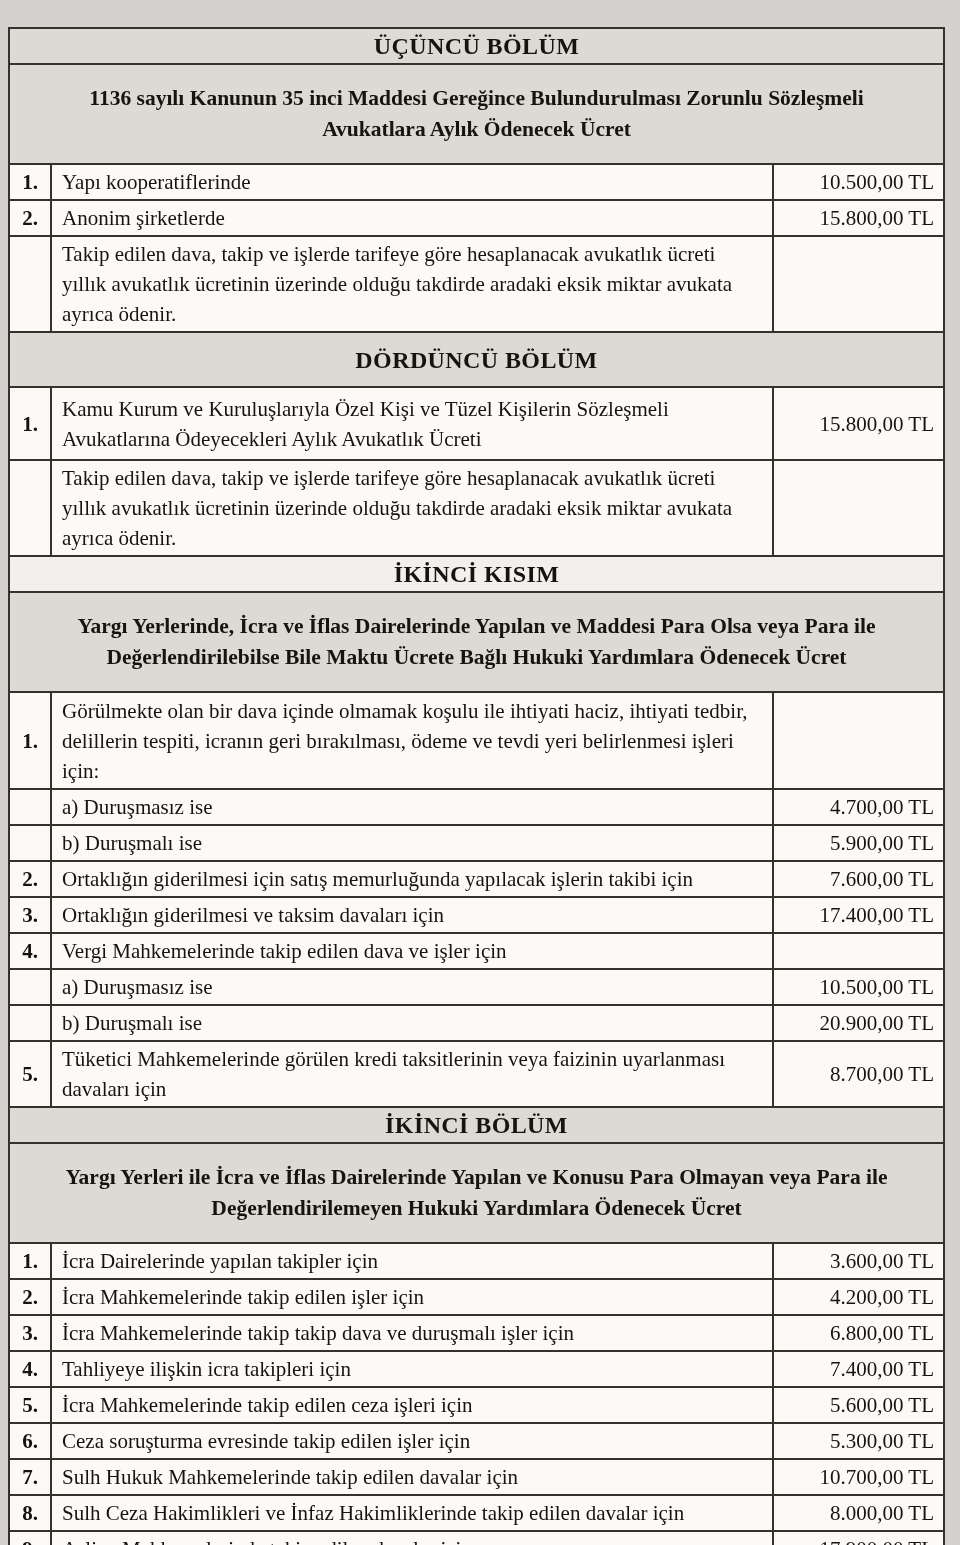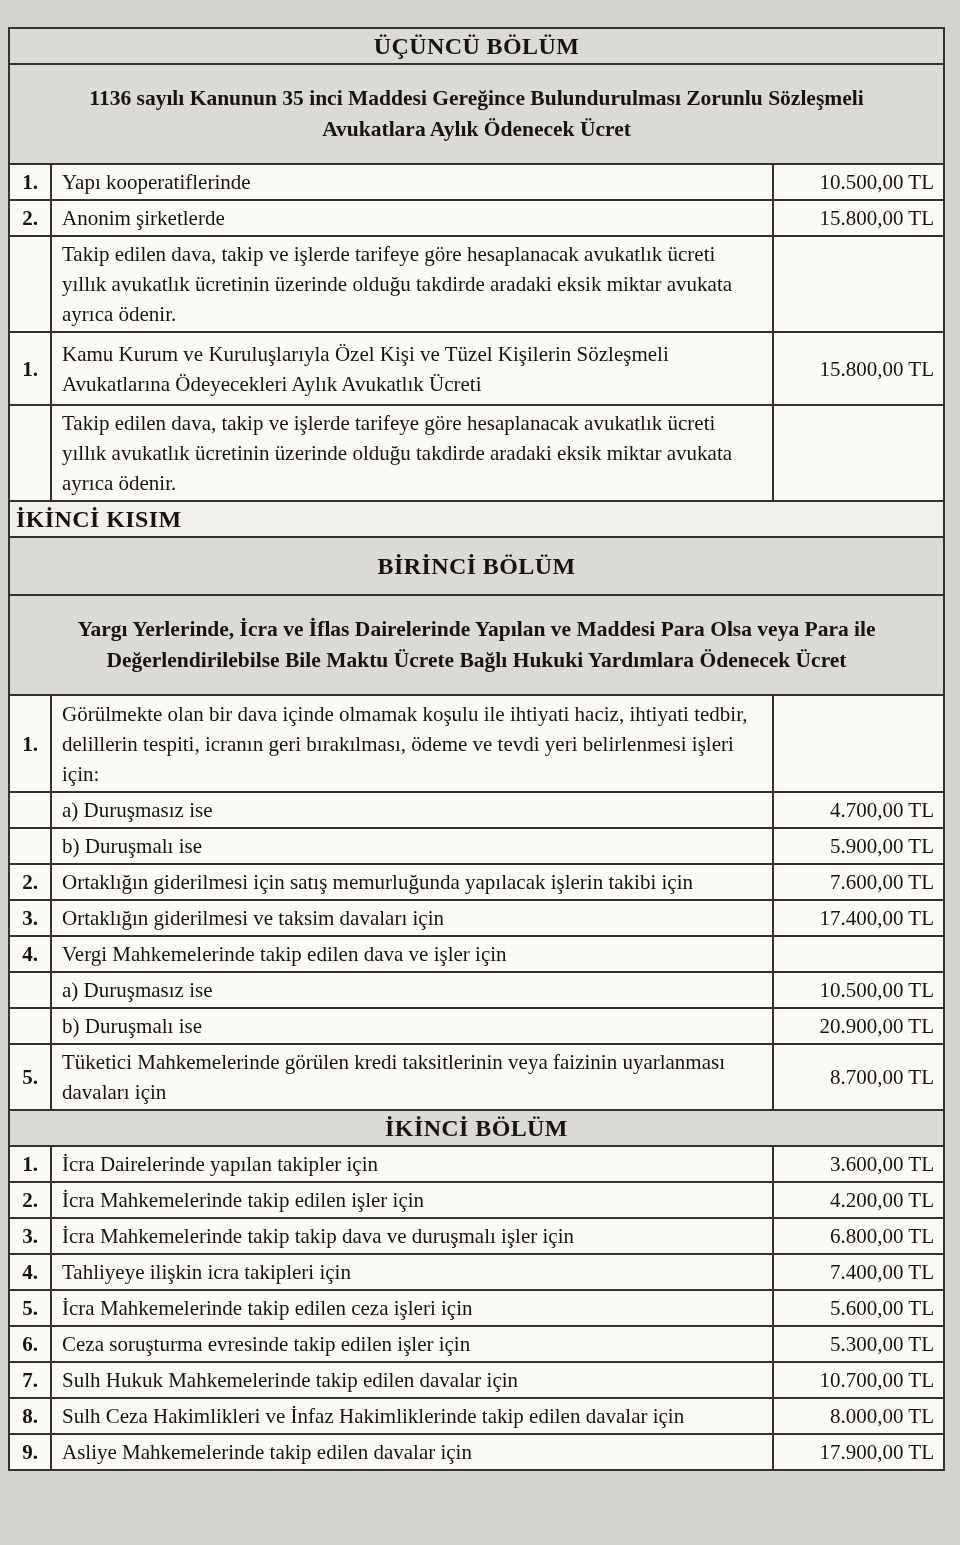--- a/index.html
+++ b/index.html
@@ -24,21 +24,21 @@
     line-height:30px;
     padding:2px 6px;
     overflow:hidden;
   }
   
   tr.sec td{
     background:#dcdad4;
     text-align:center;
     font-weight:bold;
   }
-  tr.sec-light td{background:#f2f0ec;text-align:left;font-weight:bold}
+  tr.sec-light td{background:#f2f0ec;text-align:center;font-weight:bold}
   td.sec-title{font-size:24px;letter-spacing:.4px}
   td.sec-sub{font-size:21.5px;line-height:31px;padding:18px 34px}
   
   td.no{font-weight:bold;text-align:center;padding:2px 2px}
   td.desc{text-align:left;padding:2px 8px 2px 10px}
   td.val{text-align:right;padding:2px 9px 2px 9px;white-space:nowrap}
   
   tr.h-t1{height:33px}
   tr.h-sub{height:62px}
   tr.h-r{height:36px}
@@ -79,38 +79,38 @@
         <td class="no">2.</td>
         <td class="desc">Anonim şirketlerde</td>
         <td class="val">15.800,00 TL</td>
       </tr>
       <tr class="h-note">
         <td class="no"></td>
         <td class="desc">Takip edilen dava, takip ve işlerde tarifeye göre hesaplanacak avukatlık ücreti yıllık avukatlık ücretinin üzerinde olduğu takdirde aradaki eksik miktar avukata ayrıca ödenir.</td>
         <td class="val"></td>
       </tr>
 
+      <tr class="sec h-t2">
+        <td colspan="3" class="sec-title">DÖRDÜNCÜ BÖLÜM</td>
+      </tr>
       <tr class="h-kamu">
         <td class="no">1.</td>
         <td class="desc">Kamu Kurum ve Kuruluşlarıyla Özel Kişi ve Tüzel Kişilerin Sözleşmeli Avukatlarına Ödeyecekleri Aylık Avukatlık Ücreti</td>
         <td class="val">15.800,00 TL</td>
       </tr>
       <tr class="h-note">
         <td class="no"></td>
         <td class="desc">Takip edilen dava, takip ve işlerde tarifeye göre hesaplanacak avukatlık ücreti yıllık avukatlık ücretinin üzerinde olduğu takdirde aradaki eksik miktar avukata ayrıca ödenir.</td>
         <td class="val"></td>
       </tr>
 
       <tr class="sec-light h-kisim">
         <td colspan="3" class="sec-title">İKİNCİ KISIM</td>
       </tr>
 
-      <tr class="sec h-t3">
-        <td colspan="3" class="sec-title">BİRİNCİ BÖLÜM</td>
-      </tr>
       <tr class="sec h-sub2">
         <td colspan="3" class="sec-sub">Yargı Yerlerinde, İcra ve İflas Dairelerinde Yapılan ve Maddesi Para Olsa veya Para ile Değerlendirilebilse Bile Maktu Ücrete Bağlı Hukuki Yardımlara Ödenecek Ücret</td>
       </tr>
       <tr class="h-big">
         <td class="no">1.</td>
         <td class="desc">Görülmekte olan bir dava içinde olmamak koşulu ile ihtiyati haciz, ihtiyati tedbir, delillerin tespiti, icranın geri bırakılması, ödeme ve tevdi yeri belirlenmesi işleri için:</td>
         <td class="val"></td>
       </tr>
       <tr class="h-r">
         <td class="no"></td>
@@ -149,20 +149,23 @@
       </tr>
       <tr class="h-2l">
         <td class="no">5.</td>
         <td class="desc">Tüketici Mahkemelerinde görülen kredi taksitlerinin veya faizinin uyarlanması davaları için</td>
         <td class="val">8.700,00 TL</td>
       </tr>
 
       <tr class="sec h-t4">
         <td colspan="3" class="sec-title">İKİNCİ BÖLÜM</td>
       </tr>
+      <tr class="sec h-sub">
+        <td colspan="3" class="sec-sub">Yargı Yerleri ile İcra ve İflas Dairelerinde Yapılan ve Konusu Para Olmayan veya Para ile Değerlendirilemeyen Hukuki Yardımlara Ödenecek Ücret</td>
+      </tr>
       <tr class="h-r">
         <td class="no">1.</td>
         <td class="desc">İcra Dairelerinde yapılan takipler için</td>
         <td class="val">3.600,00 TL</td>
       </tr>
       <tr class="h-r">
         <td class="no">2.</td>
         <td class="desc">İcra Mahkemelerinde takip edilen işler için</td>
         <td class="val">4.200,00 TL</td>
       </tr>

